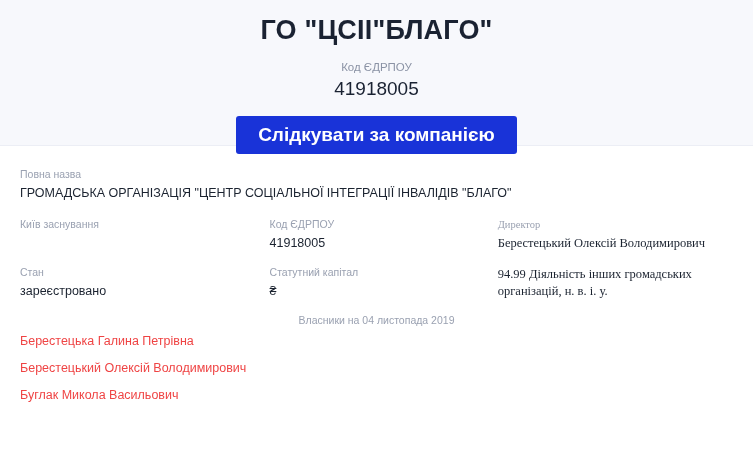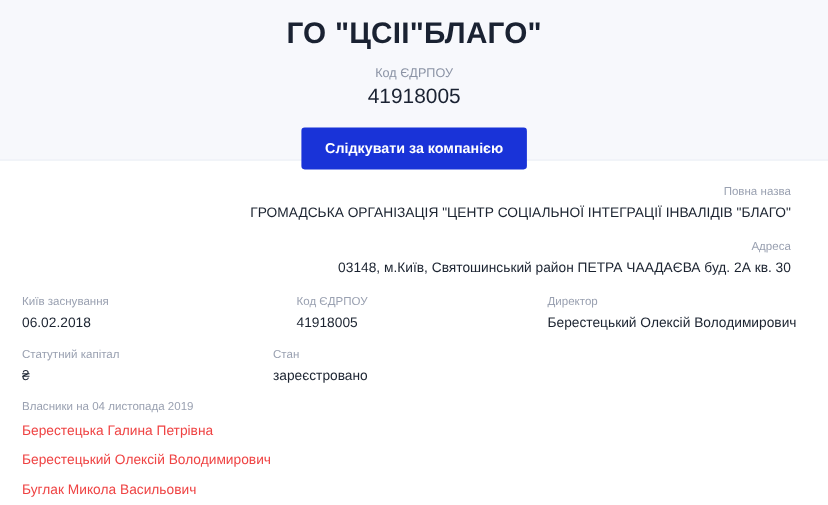--- a/index.html
+++ b/index.html
@@ -47,21 +47,21 @@
     font-size: 19px;
     color: #1a2232;
     margin-top: 3px;
     line-height: 23px;
   }
   .follow-btn {
     display: inline-block;
     margin-top: 16px;
     background: #1933d8;
     color: #ffffff;
-    font-size: 13px;
+    font-size: 19px;
     font-weight: bold;
     border: none;
     border-radius: 3px;
     padding: 11px 22px;
     cursor: pointer;
     font-family: "Liberation Sans", sans-serif;
     line-height: 16px;
   }
 
   
@@ -86,29 +86,30 @@
   }
   .row.full .col {
     width: 100%;
   }
   .col {
     box-sizing: border-box;
     padding-right: 14px;
   }
   .col-a { width: 35%; }
   .col-b { width: 32%; }
-  .col-c { width: 33%; padding-right: 0; }
+  .col-c { width: 33%; padding-right: 0; font-family: Liberation Serif, serif; }
 
-  .block-gap { margin-bottom: 16px; text-align: right; }
+  .block-gap { margin-bottom: 16px; }
 
   .owners-label {
     font-size: 10.5px;
     color: #9aa1b1;
     line-height: 13px;
     margin-bottom: 6px;
+    text-align: center;
   }
   .owner-item {
     font-size: 12.5px;
     color: #ef4444;
     line-height: 17px;
     margin-bottom: 10px;
   }
   .owner-item:last-child { margin-bottom: 0; }
 </style>
 </head>
@@ -125,52 +126,46 @@
 
   <div class="details">
 
     <div class="row full block-gap">
       <div class="col">
         <div class="field-label">Повна назва</div>
         <div class="field-value">ГРОМАДСЬКА ОРГАНІЗАЦІЯ "ЦЕНТР СОЦІАЛЬНОЇ ІНТЕГРАЦІЇ ІНВАЛІДІВ "БЛАГО"</div>
       </div>
     </div>
 
-    <div class="row full block-gap">
-      <div class="col">
-        <div class="field-label">Адреса</div>
-        <div class="field-value">03148, м.Київ, Святошинський район ПЕТРА ЧААДАЄВА буд. 2А кв. 30</div>
-      </div>
-    </div>
 
     <div class="row">
       <div class="col col-a">
         <div class="field-label">Київ заснування</div>
-        <div class="field-value">06.02.2018</div>
       </div>
       <div class="col col-b">
         <div class="field-label">Код ЄДРПОУ</div>
         <div class="field-value">41918005</div>
       </div>
       <div class="col col-c">
         <div class="field-label">Директор</div>
         <div class="field-value">Берестецький Олексій Володимирович</div>
       </div>
     </div>
 
     <div class="row">
+      <div class="col col-a">
+        <div class="field-label">Стан</div>
+        <div class="field-value">зареєстровано</div>
+      </div>
       <div class="col col-b">
         <div class="field-label">Статутний капітал</div>
         <div class="field-value">₴</div>
       </div>
-      <div class="col col-a">
-        <div class="field-label">Стан</div>
-        <div class="field-value">зареєстровано</div>
-      </div>
       <div class="col col-c">
+        <div class="field-value">94.99 Діяльність інших громадських організацій, н. в. і. у.</div>
       </div>
     </div>
 
     <div class="owners">
       <div class="owners-label">Власники на 04 листопада 2019</div>
       <div class="owner-item">Берестецька Галина Петрівна</div>
       <div class="owner-item">Берестецький Олексій Володимирович</div>
       <div class="owner-item">Буглак Микола Васильович</div>
     </div>
 

